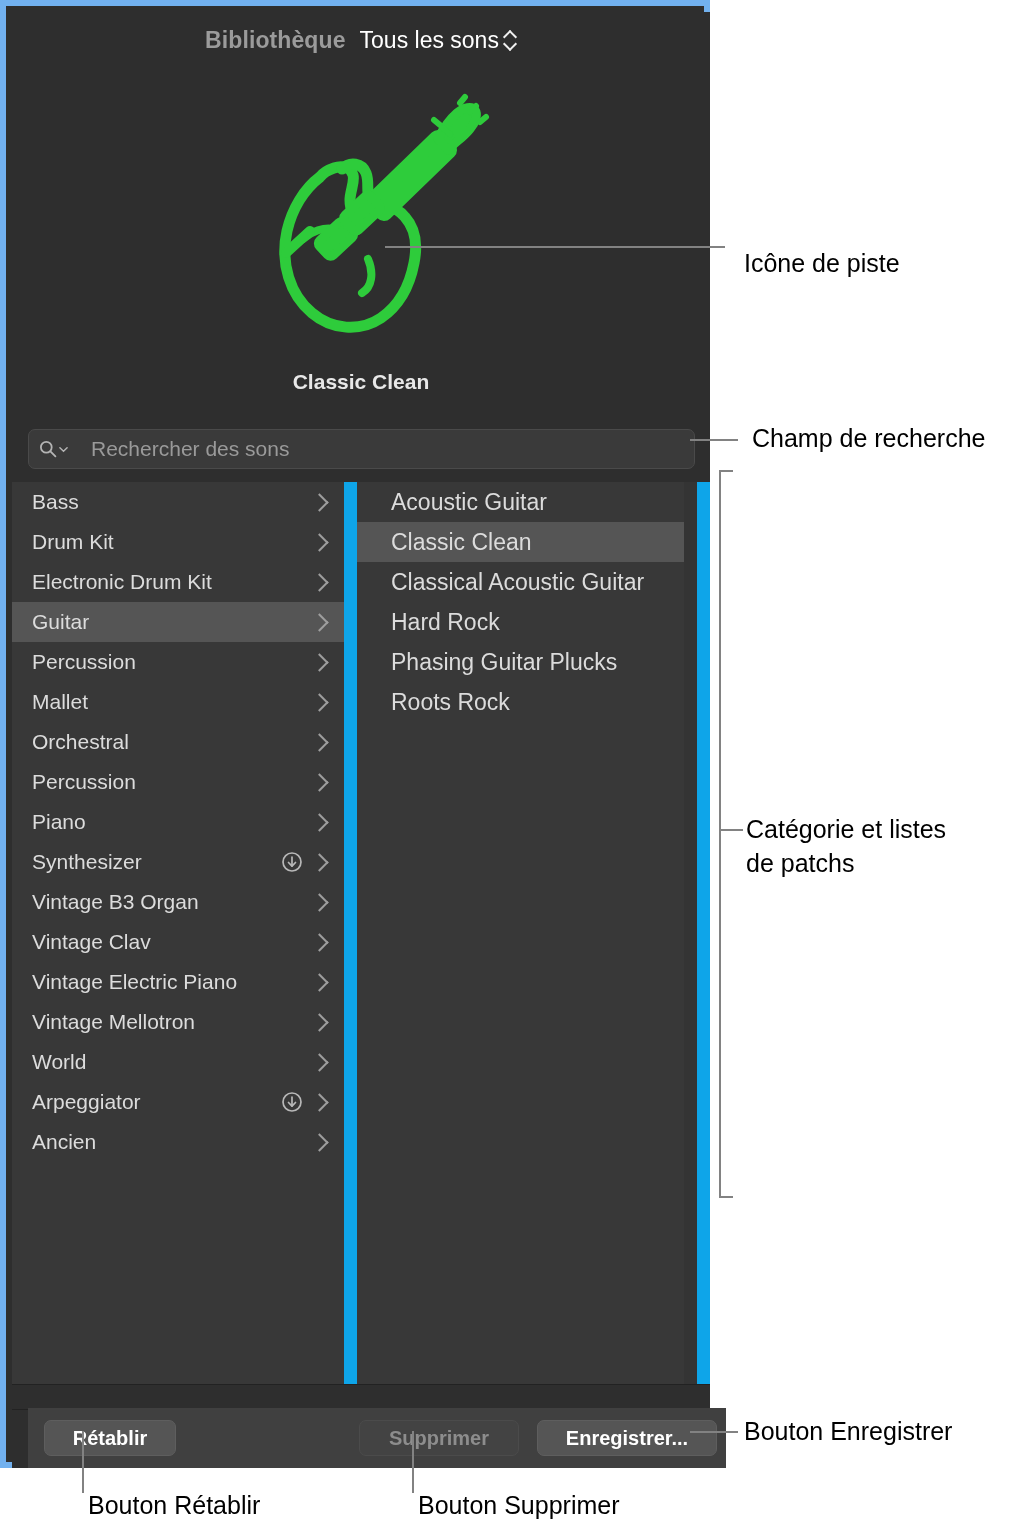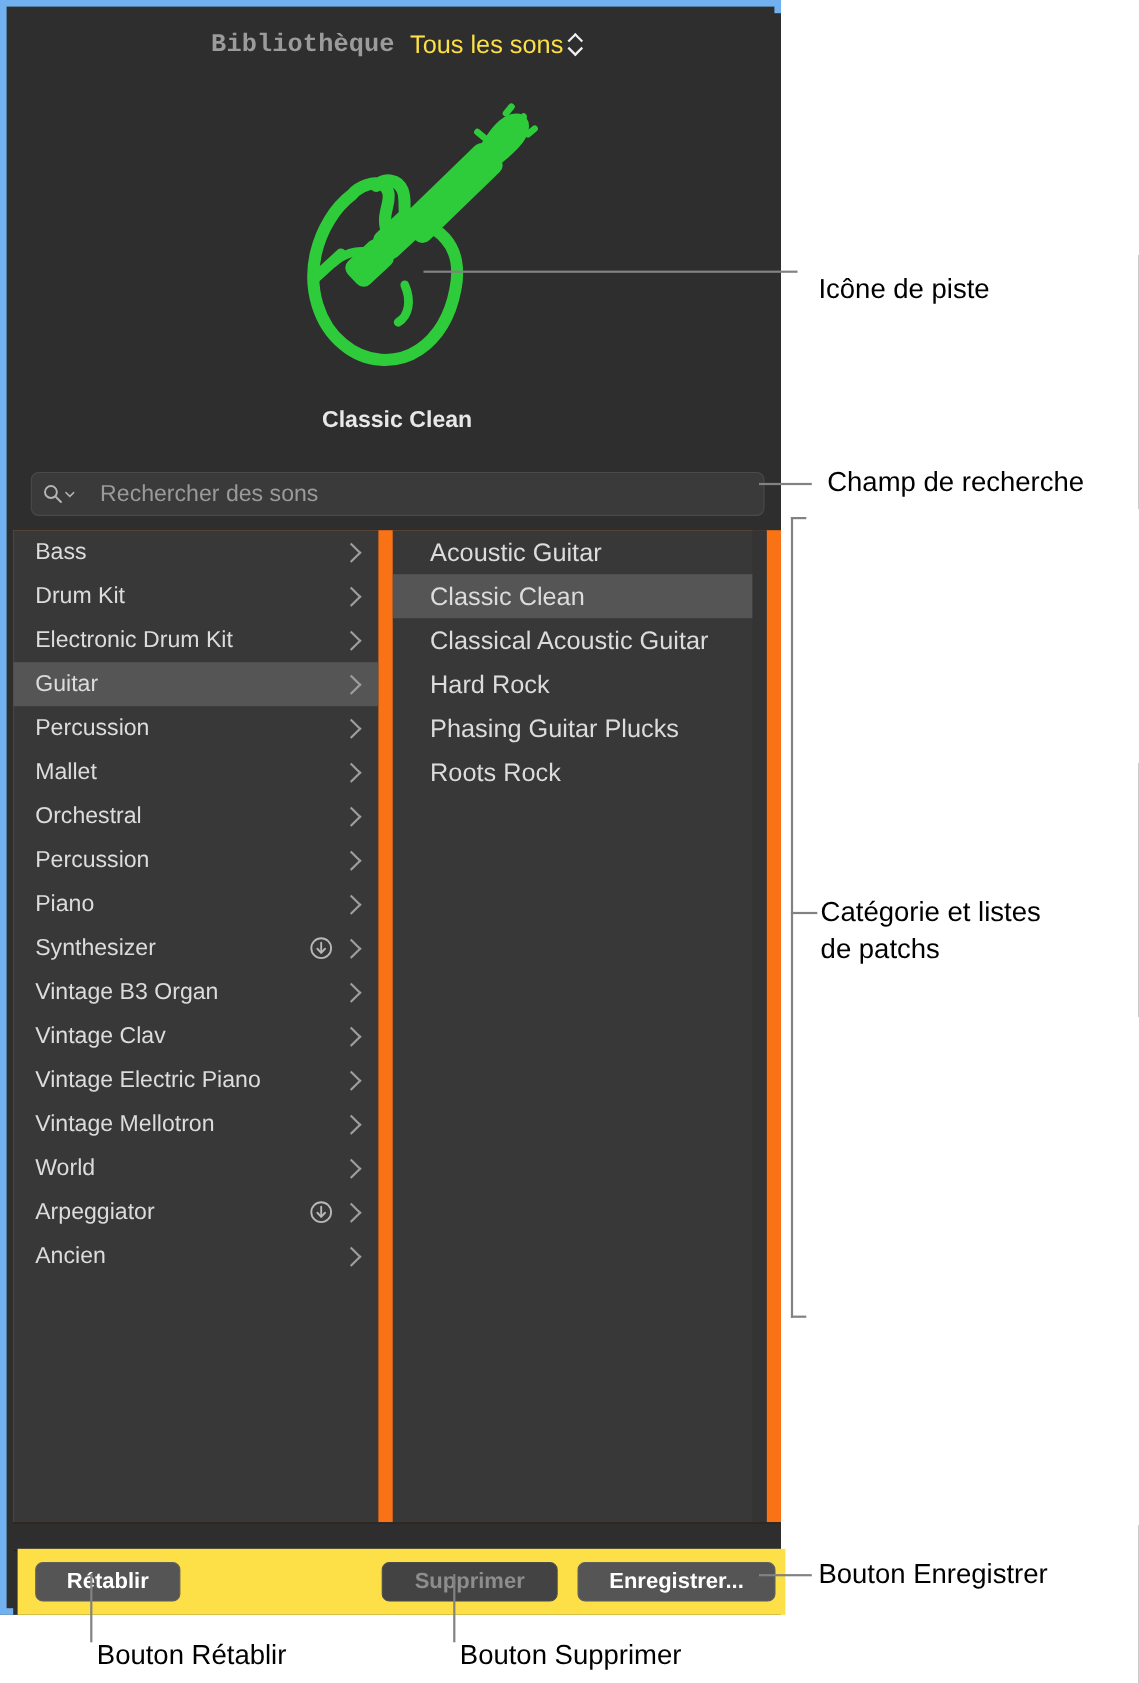--- a/index.html
+++ b/index.html
@@ -45,27 +45,26 @@
     display: flex;
     align-items: center;
     justify-content: center;
     gap: 14px;
   }
   .hdr-lib {
     color: #9b9b9b;
     font-size: 23px;
     font-weight: bold;
     letter-spacing: 0.1px;
-    font-family: Liberation Mono, monospace;
   }
   .hdr-menu {
     display: flex;
     align-items: center;
     gap: 5px;
-    color: #fde047;
+    color: #ffffff;
     font-size: 23px;
   }
   .chev-ud {
     display: inline-block;
     width: 13px;
     height: 22px;
     position: relative;
   }
   .chev-ud::before, .chev-ud::after {
     content: "";
@@ -136,21 +135,21 @@
     margin-left: 4px;
   }
 
   
   #lists {
     position: absolute;
     left: 0;
     top: 470px;
     width: 698px;
     height: 902px;
-    background: #f97316;
+    background: #0ea5e9;
   }
   #col-categories {
     position: absolute;
     left: 0; top: 0;
     width: 332px;
     height: 902px;
     background: #383838;
     overflow: hidden;
   }
   #col-patches {
@@ -212,23 +211,23 @@
   #footer-sep {
     position: absolute;
     left: 0; top: 1372px;
     width: 698px; height: 24px;
     background: #2e2e2e;
     border-top: 1px solid #222;
     border-bottom: 1px solid #222;
   }
   #footer-bar {
     position: absolute;
-    left: 4px; top: 1396px;
+    left: 16px; top: 1396px;
     width: 698px; height: 60px;
-    background: #fde047;
+    background: #404040;
   }
   .btn {
     position: absolute;
     height: 36px;
     box-sizing: border-box;
     background: #555555;
     border: 1px solid #5e5e5e;
     border-radius: 7px;
     color: #ffffff;
     font-size: 20px;

